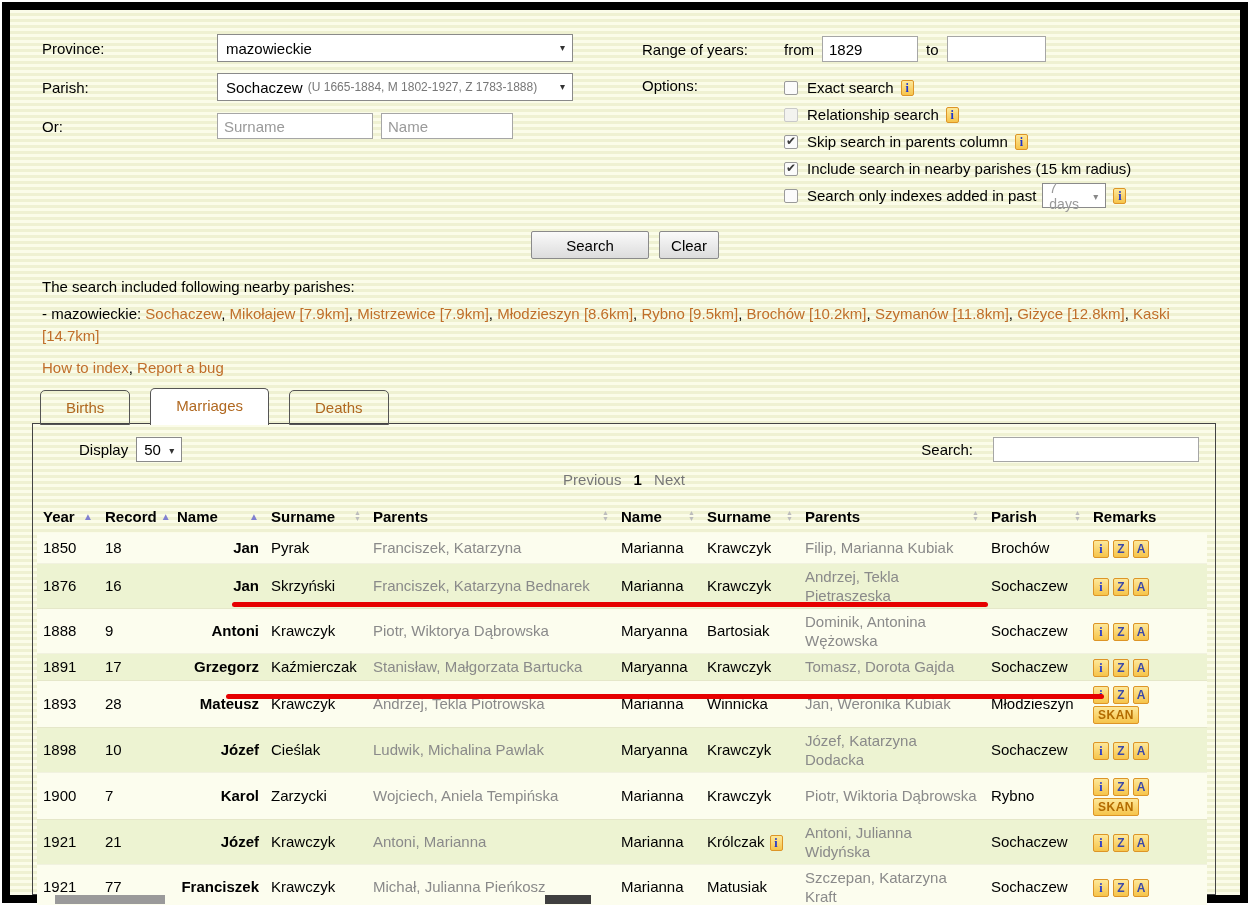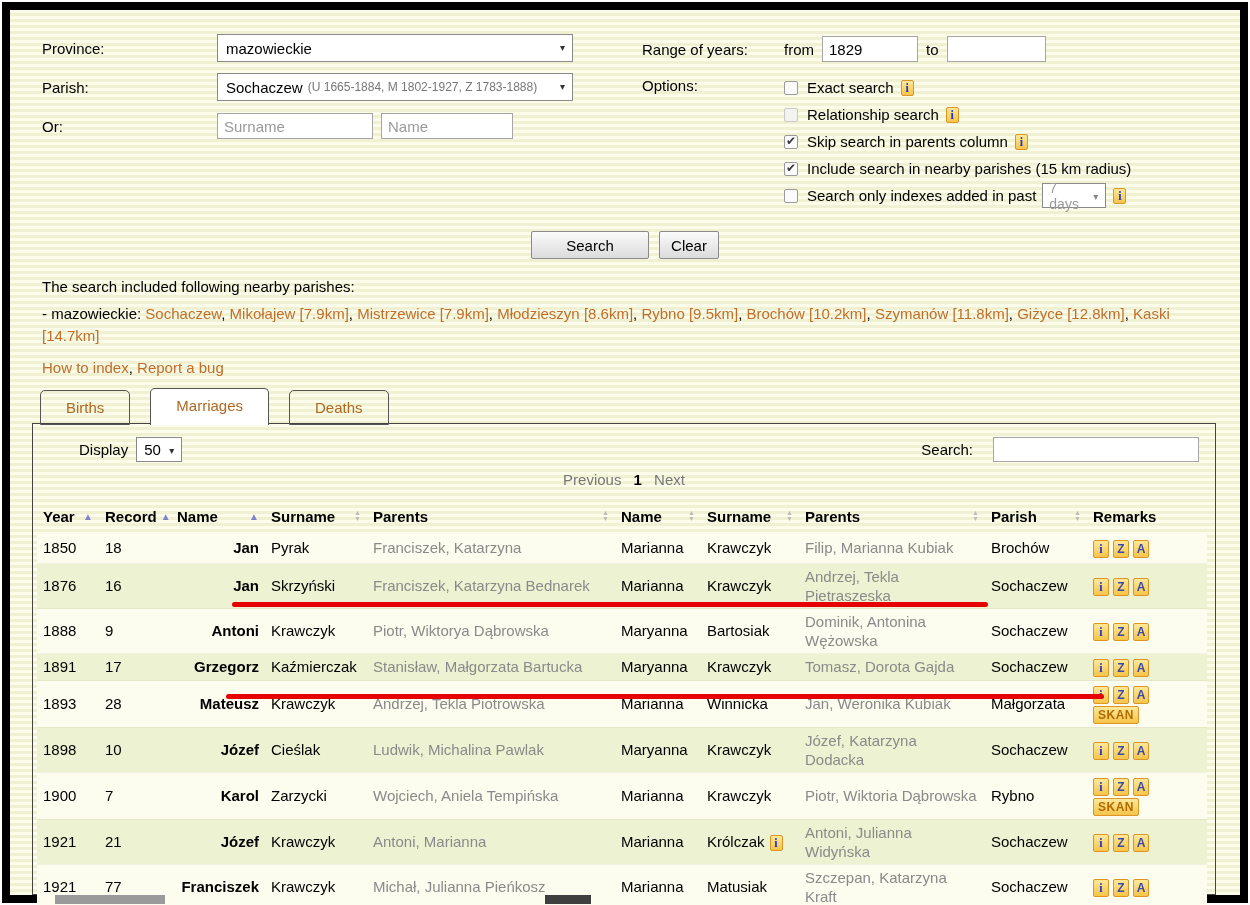--- a/index.html
+++ b/index.html
@@ -346,21 +346,21 @@
             </tr>
             <tr class="odd" style="height: 25px;">
               <td>1893</td>
               <td>28</td>
               <td class="right">Mateusz</td>
               <td>Krawczyk</td>
               <td class="gray">Andrzej, Tekla Piotrowska</td>
               <td>Marianna</td>
               <td>Winnicka</td>
               <td class="gray">Jan, Weronika Kubiak</td>
-              <td>Małgorzata</td>
+              <td>Młodzieszyn</td>
               <td><span class="rmk ii">i</span><span class="rmk">Z</span><span class="rmk">A</span><span class="rmk skan">SKAN</span></td>
             </tr>
             <tr class="even" style="height: 42px;">
               <td>1898</td>
               <td>10</td>
               <td class="right">Józef</td>
               <td>Cieślak</td>
               <td class="gray">Ludwik, Michalina Pawlak</td>
               <td>Maryanna</td>
               <td>Krawczyk</td>

